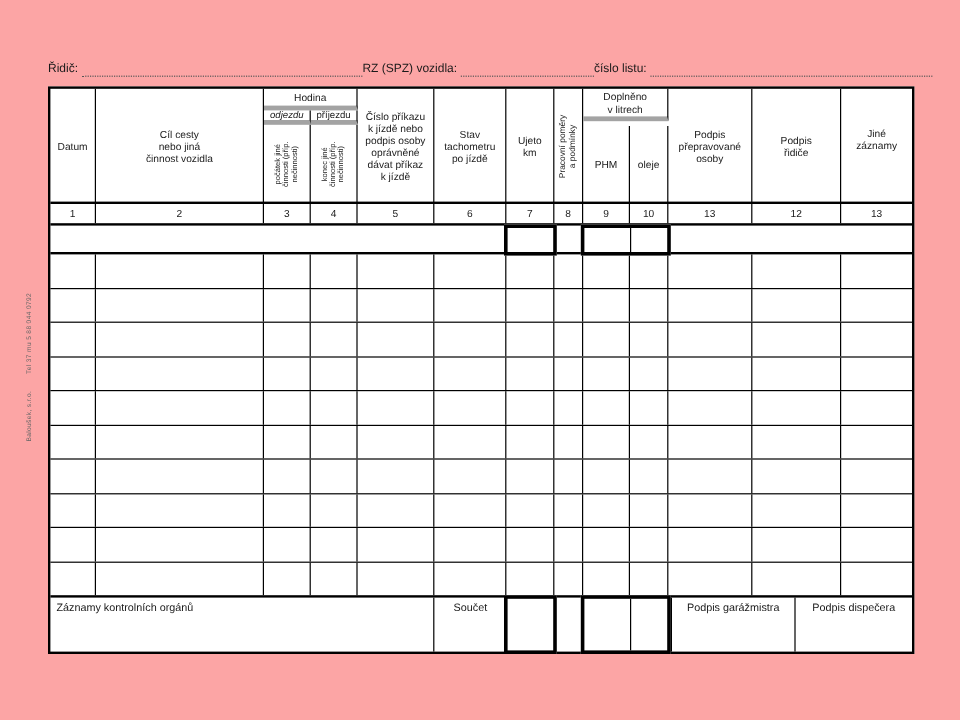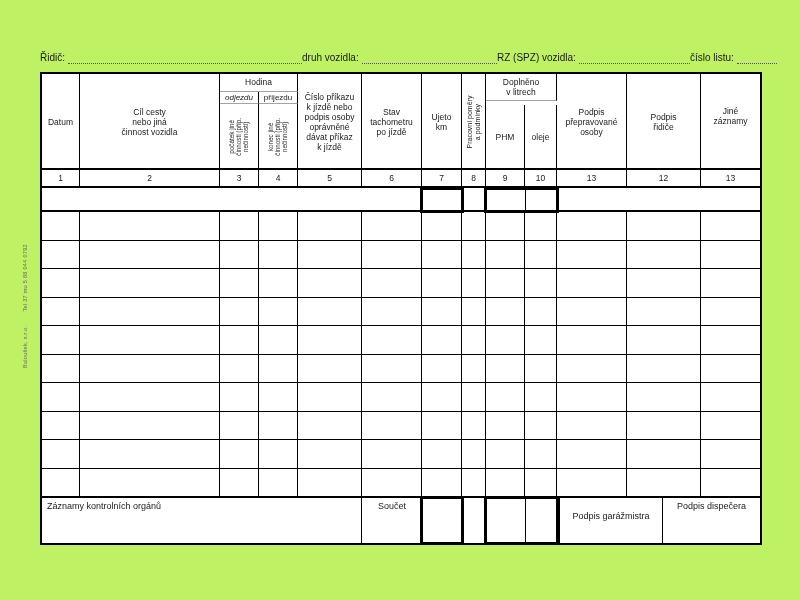--- a/index.html
+++ b/index.html
@@ -2,21 +2,21 @@
 <html><head>
 <meta charset="utf-8">
 <style>
   * { margin:0; padding:0; box-sizing:border-box; }
   html,body { width:800px; height:600px; }
   body {
     font-family:"Liberation Sans","DejaVu Sans",sans-serif;
     background:#fdfdfd; color:#1a1a1a; position:relative;
     -webkit-font-smoothing:antialiased;
   }
-  .page { position:absolute; inset:0; background:#bef264; overflow:hidden; }
+  .page { position:absolute; inset:0; background:#fca5a5; overflow:hidden; }
 
   
   .topline { position:absolute; left:40px; top:50px; width:737px; height:14px;
              display:flex; font-size:10px; }
   .tl-group { display:flex; align-items:flex-end; gap:3px; }
   .tl-label { white-space:nowrap; padding-bottom:1px; }
   .leader { flex:1; border-bottom:1.5px dotted #555; height:9px; min-width:10px; }
   .g1{ flex:0 0 262px; } .g2{ flex:0 0 195px; } .g3{ flex:0 0 193px; } .g4{ flex:1; }
 
   
@@ -27,21 +27,21 @@
   
   .form { position:absolute; left:40px; top:72px; width:722px;
           border:2px solid #000; background:#fff; }
   .pre { white-space:pre-line; }
 
   
   .hdr { position:relative; height:96px; border-bottom:2px solid #000; }
   .hc { position:absolute; display:flex; align-items:center; justify-content:center;
         text-align:center; font-size:8.5px; line-height:1.18; border-right:1px solid #000; }
   .hc.noright { border-right:none; }
-  .hc.bb { border-bottom:1px solid #a3a3a3; }
+  .hc.bb { border-bottom:4px solid #a3a3a3; }
   .rot { overflow:hidden; }
   .rot .rtxt { transform:rotate(-90deg); font-size:6.3px; line-height:1.15;
                white-space:pre-line; text-align:center; width:62px; flex:none; }
   .rot8 .rtxt { font-size:7px; width:90px; }
 
   
   .numrow { display:grid; grid-template-columns:38px 140px 39px 39px 64px 60px 40px 24px 39px 32px 70px 74px 59px;
             height:18px; border-bottom:2px solid #000; font-size:8.5px; }
   .numrow div { display:flex; align-items:center; justify-content:center;
                 border-right:1px solid #000; }
@@ -61,35 +61,31 @@
   .drow:last-child { border-bottom:none; }
   .drow div { border-right:1px solid #000; }
   .drow div:last-child { border-right:none; }
 
   
   .footrow { position:relative; height:47px; border-top:2px solid #000; font-size:9px; }
   .fc { position:absolute; top:0; bottom:0; }
   .fc-zaznamy { left:0; width:320px; border-right:1px solid #000; padding:3px 5px; }
   .fc-soucet { left:320px; width:60px; text-align:center; padding-top:3px; }
   .fc-garaz { left:517px; width:104px; border-left:1px solid #000; border-right:1px solid #000;
-              text-align:center; padding-top:13px; }
+              text-align:center; padding-top:3px; }
   .fc-dispecer { left:621px; width:97px; text-align:center; padding-top:3px; }
 </style>
 </head>
 <body>
 
 <div class="page">
 
   <div class="topline">
     <div class="tl-group g1">
       <span class="tl-label">Řidič:</span>
-      <span class="leader"></span>
-    </div>
-    <div class="tl-group g2">
-      <span class="tl-label">druh vozidla:</span>
       <span class="leader"></span>
     </div>
     <div class="tl-group g3">
       <span class="tl-label">RZ (SPZ) vozidla:</span>
       <span class="leader"></span>
     </div>
     <div class="tl-group g4">
       <span class="tl-label">číslo listu:</span>
       <span class="leader"></span>
     </div>

